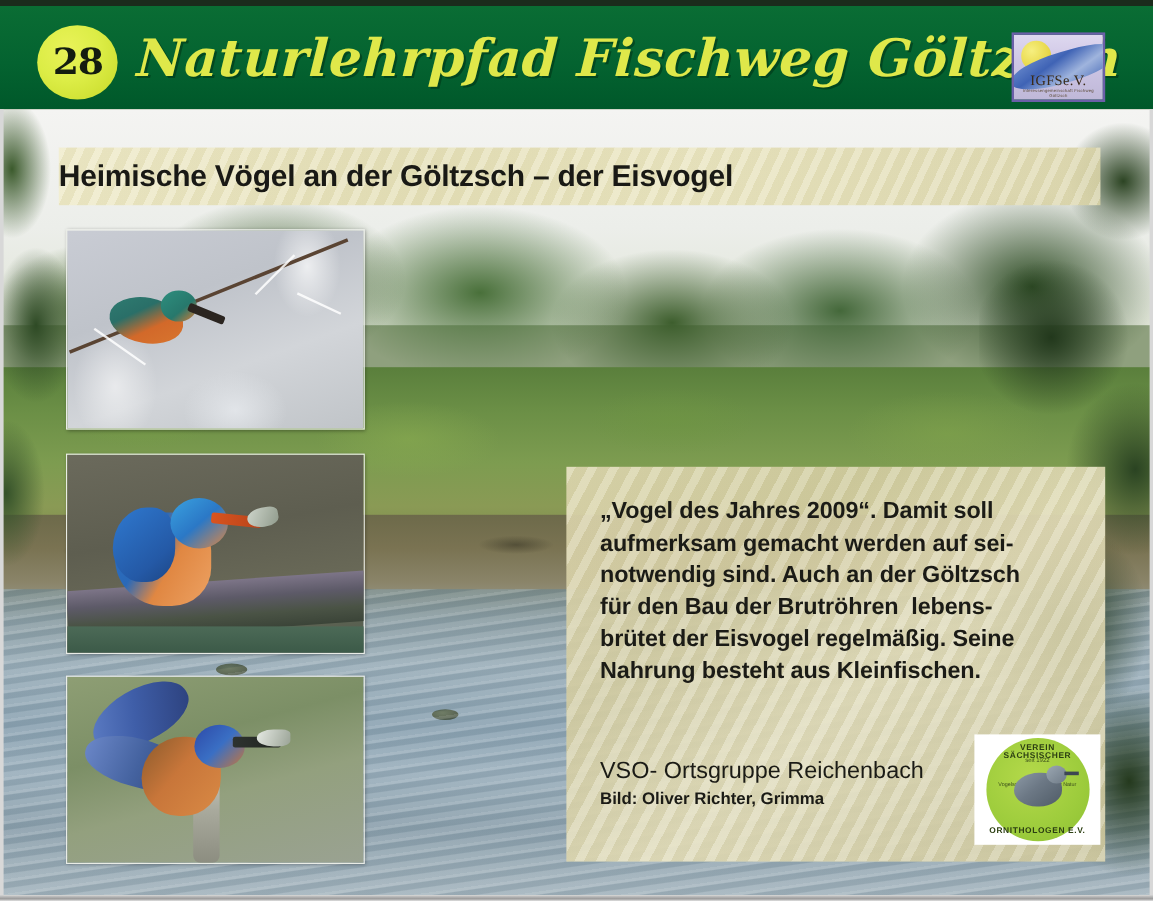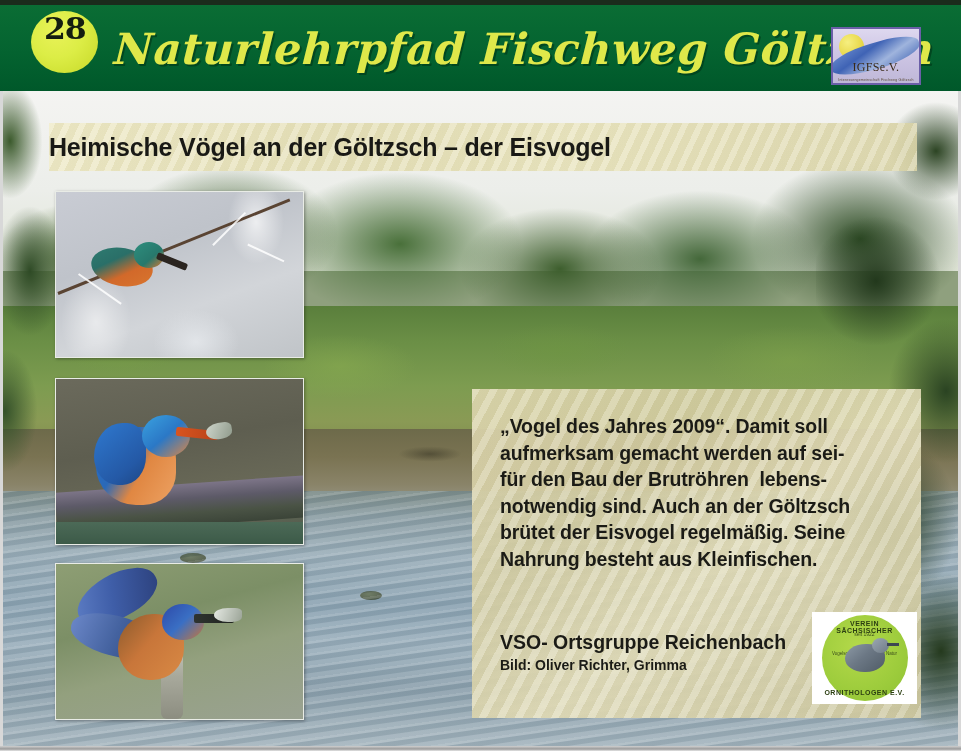--- a/index.html
+++ b/index.html
@@ -24,24 +24,24 @@
     background:#1b2b1c;
   }
 
   
   .header {
     position:absolute; top:5px; left:0; width:961px; height:86px;
     background:linear-gradient(180deg,#0a6d34 0%,#046330 55%,#00582a 100%);
     overflow:hidden;
   }
   .badge {
-    position:absolute; left:31px; top:6px;
+    position:absolute; left:31px; top:16px;
     width:67px; height:62px; border-radius:50%;
     background:radial-gradient(circle at 38% 32%, #e9f259 0%, #dced46 45%, #c6d827 100%);
-    display:flex; align-items:flex-start; justify-content:center;
+    display:flex; align-items:center; justify-content:center;
   }
   .badge-num {
     font-family:"DejaVu Serif", serif;
     font-weight:bold; font-size:30px; color:#141d10;
     letter-spacing:-1px;
     transform:scaleX(1.05);
   }
   .banner-title {
     position:absolute; left:114px; top:16px;
     font-family:"DejaVu Serif", serif;
@@ -50,21 +50,21 @@
     color:#dfe84a;
     letter-spacing:0.5px;
     white-space:nowrap;
     text-shadow: 2px 2px 0 rgba(0,50,20,.55);
     transform:skewX(-3deg);
   }
 
   
   .logo-igf {
     position:absolute; right:40px; top:22px;
-    width:90px; height:58px;
+    width:78px; height:58px;
     border:2px solid #6b5fa8;
     background:linear-gradient(180deg,#ded8ef 0%,#cfc7e6 40%,#bfb8d8 100%);
     overflow:hidden;
   }
   .logo-sun {
     position:absolute; left:6px; top:5px; width:25px; height:25px;
     border-radius:50%;
     background:radial-gradient(circle at 35% 33%, #f6ef80 0%, #e8d84a 60%, #d2bf2e 100%);
   }
   .logo-wave {
@@ -275,21 +275,21 @@
     position:relative;
     padding:24px 16px 0 28px;
     font-size:19.5px; font-weight:bold; line-height:26.5px;
     color:#1b1b16; letter-spacing:-.1px;
   }
   .body-text .ln { display:block; white-space:pre; }
   .credit {
     position:absolute; left:28px; bottom:45px;
   }
   .credit-org {
-    font-size:19.5px; font-weight:bold; color:#1b1b16; white-space:nowrap;
+    font-size:19.5px; font-weight:normal; color:#1b1b16; white-space:nowrap;
   }
   .credit-photo {
     font-size:14px; font-weight:bold; color:#1b1b16; margin-top:3px; white-space:nowrap;
   }
 
   
   .vso-logo {
     position:absolute; right:4px; bottom:14px;
     width:105px; height:92px;
     background:#ffffff;
@@ -440,22 +440,22 @@
     <div style="position:absolute; left:158px; top:44px; width:28px; height:14px;
          background:linear-gradient(110deg,#e6eae4 0%,#9aa396 100%);
          border-radius:50% 25% 35% 50%;"></div>
   </div>
 
   <div class="text-panel">
 
     <div class="body-text">
       <span class="ln">„Vogel des Jahres 2009“. Damit soll</span>
       <span class="ln">aufmerksam gemacht werden auf sei-</span>
+      <span class="ln">notwendig sind. Auch an der Göltzsch</span>
       <span class="ln">für den Bau der Brutröhren  lebens-</span>
-      <span class="ln">notwendig sind. Auch an der Göltzsch</span>
       <span class="ln">brütet der Eisvogel regelmäßig. Seine</span>
       <span class="ln">Nahrung besteht aus Kleinfischen.</span>
     </div>
 
     <div class="credit">
       <div class="credit-org">VSO- Ortsgruppe Reichenbach</div>
       <div class="credit-photo">Bild: Oliver Richter, Grimma</div>
     </div>
 
     <div class="vso-logo">

